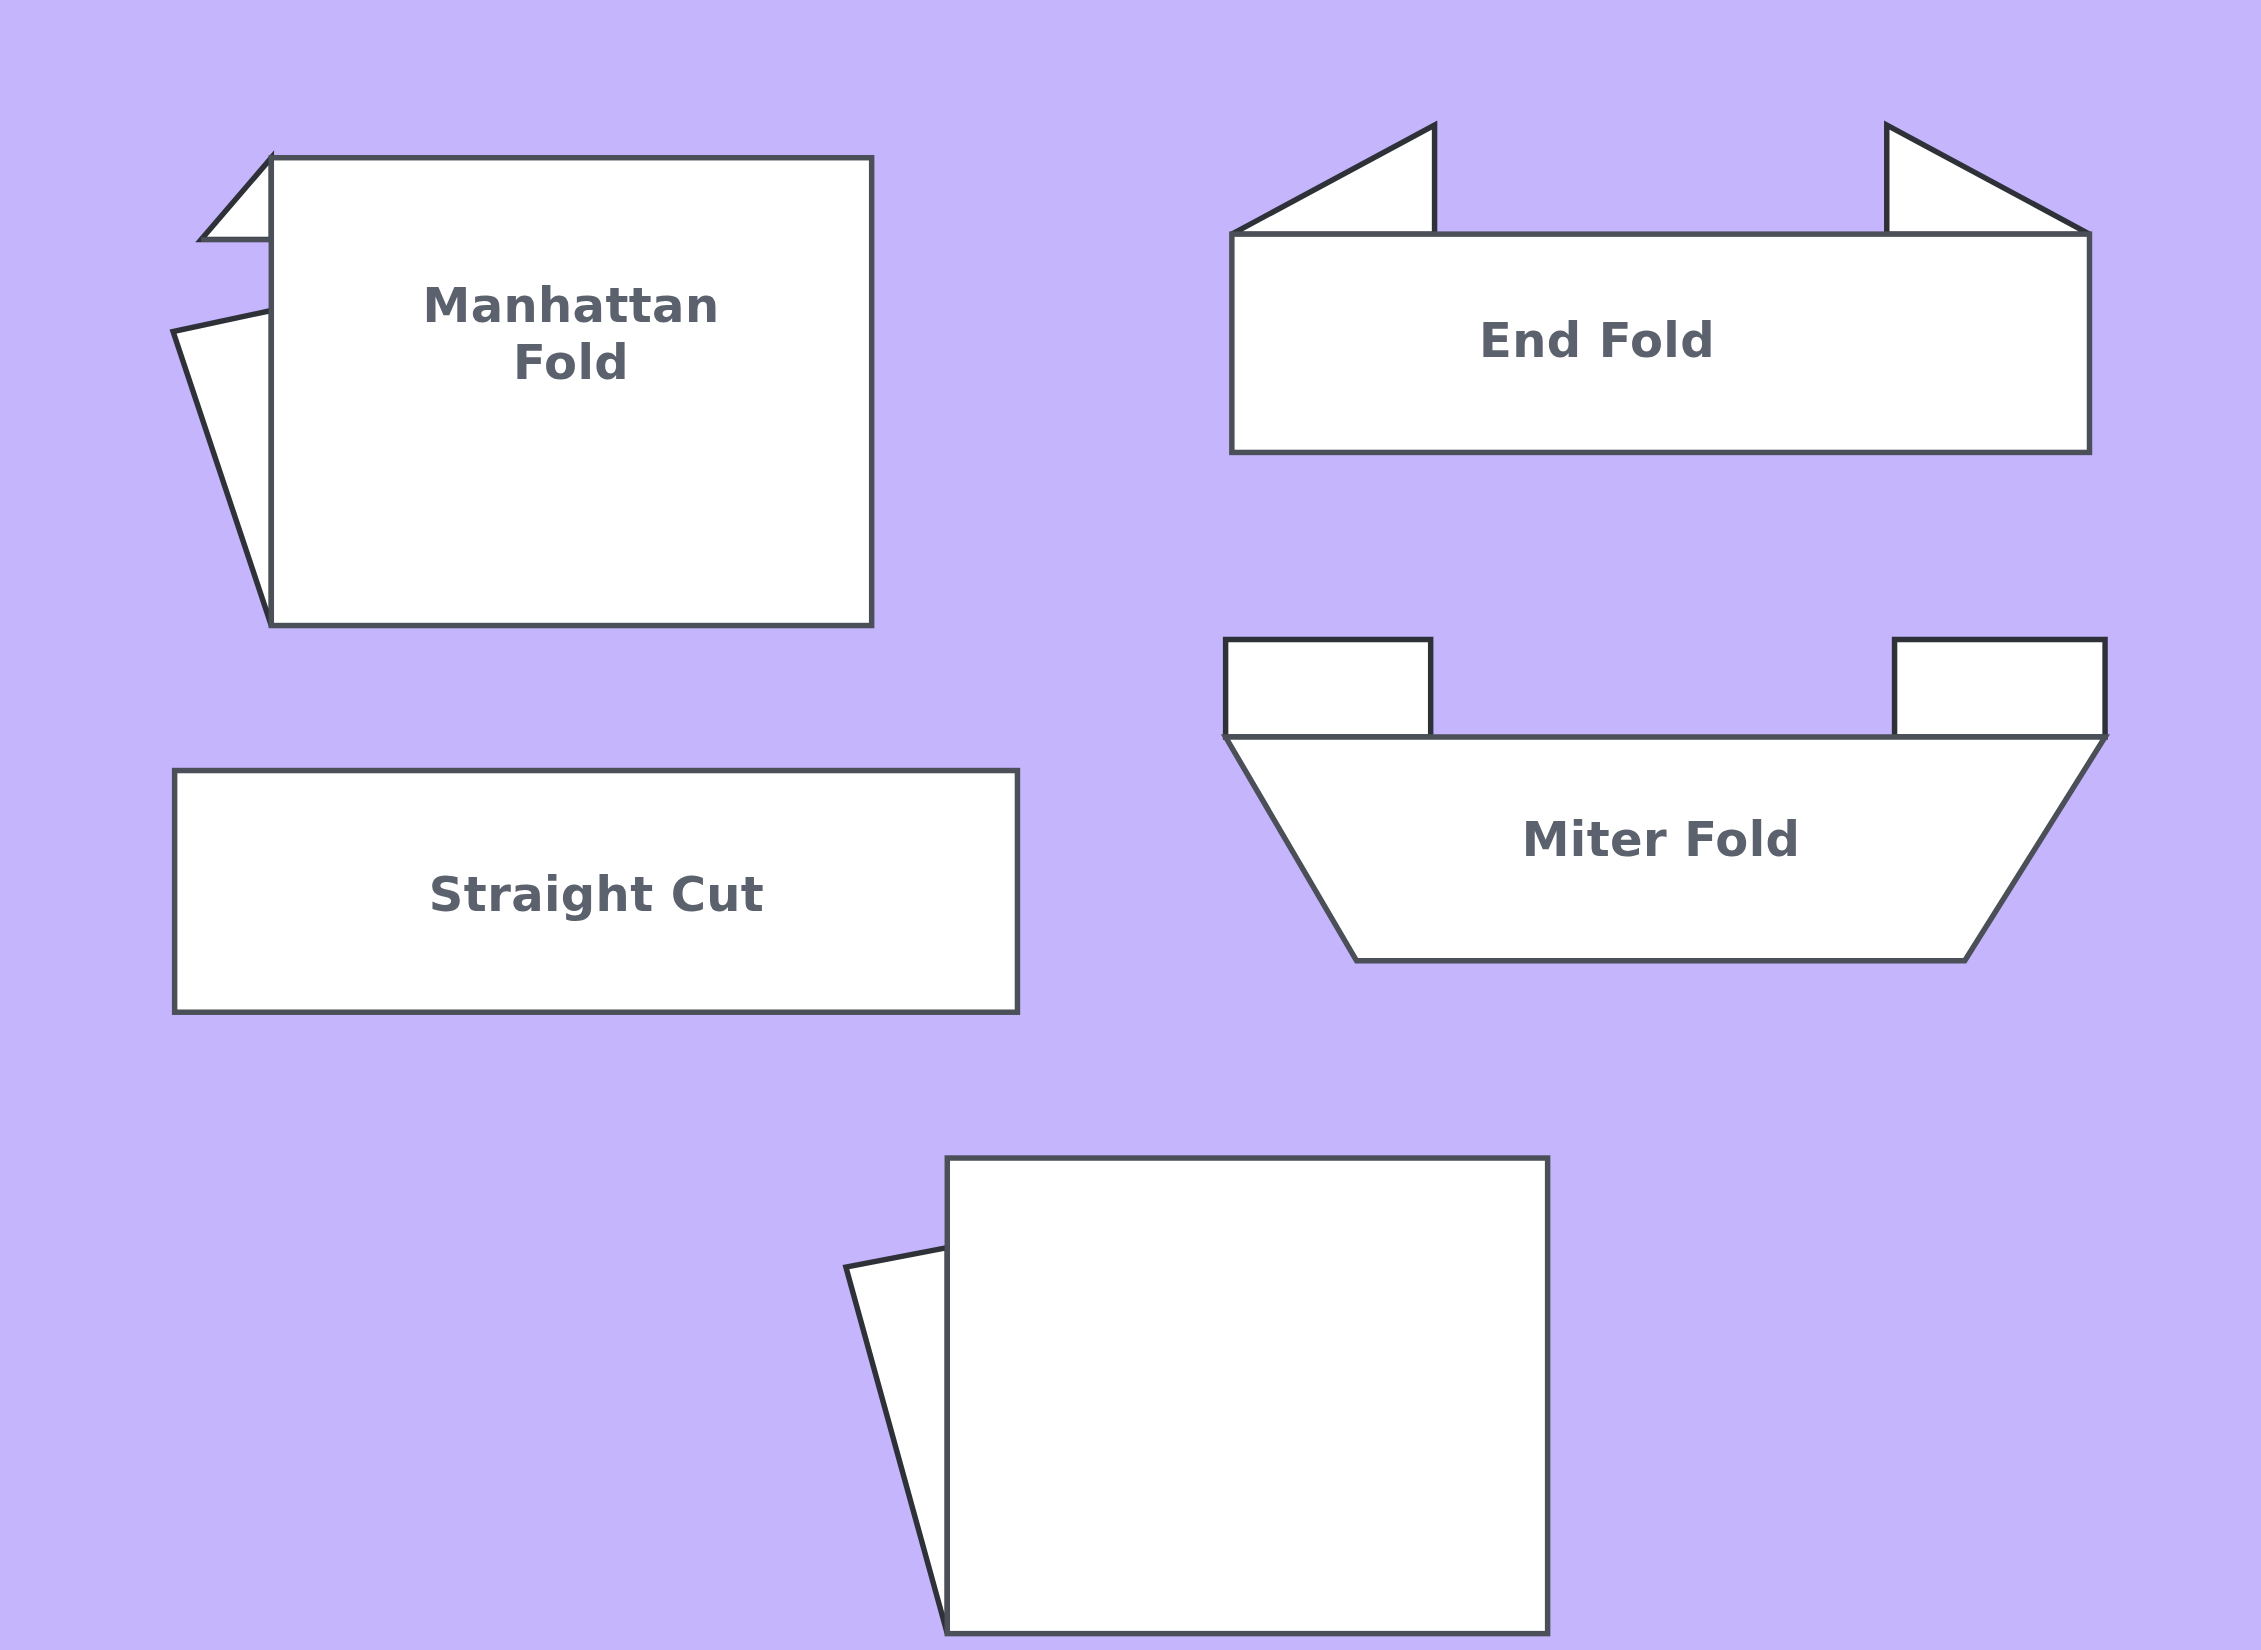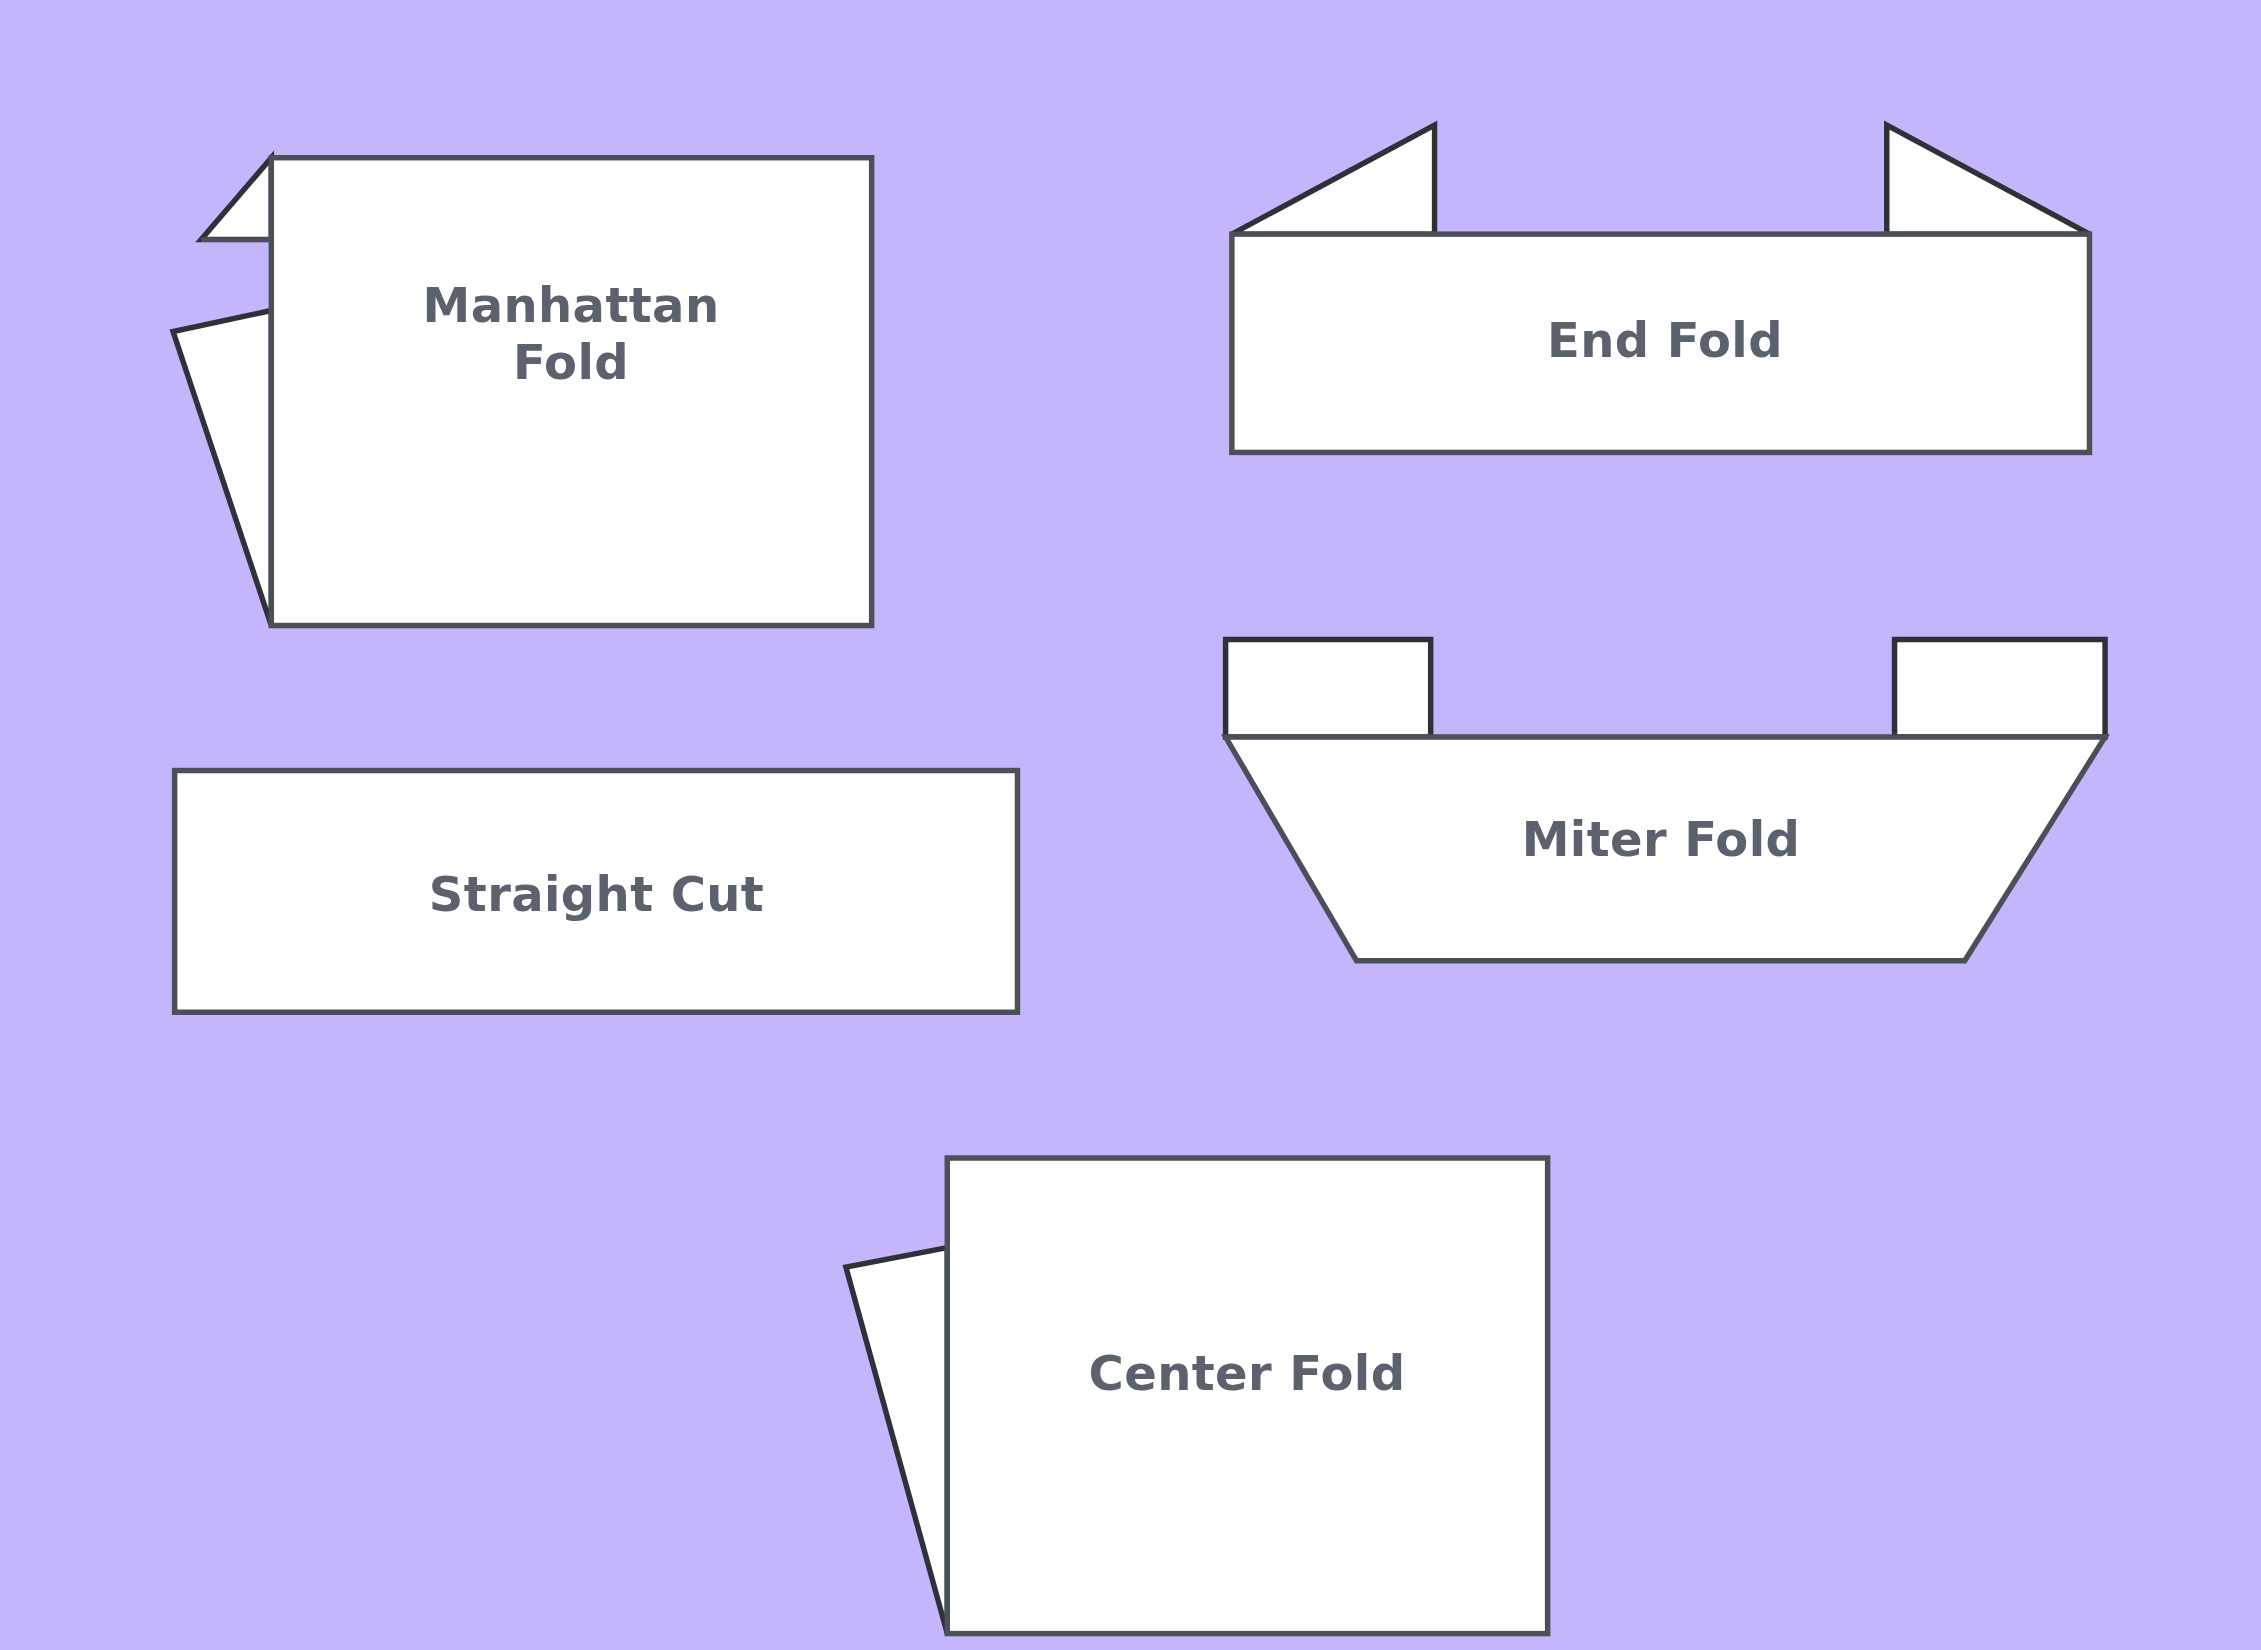--- a/index.html
+++ b/index.html
@@ -58,21 +58,21 @@
     text-align: center;
     white-space: pre-line;
     user-select: none;
   }
   #label-manhattan {
     left: 271px;
     top: 277px;
     width: 600px;
   }
   #label-end {
-    left: 1236px;
+    left: 1168px;
     top: 312px;
     width: 858px;
   }
   #label-straight {
     left: 175px;
     top: 866px;
     width: 843px;
   }
   #label-miter {
     left: 1357px;
@@ -124,16 +124,15 @@
 
   <div class="shape-label" id="label-manhattan">Manhattan
 Fold</div>
 
   <div class="shape-label" id="label-end">End Fold</div>
 
   <div class="shape-label" id="label-miter">Miter Fold</div>
 
   <div class="shape-label" id="label-straight">Straight Cut</div>
 
-  <div class="shape-label" id="label-center">Center Fold</div>
 
 </div>
 
 
 </body></html>

